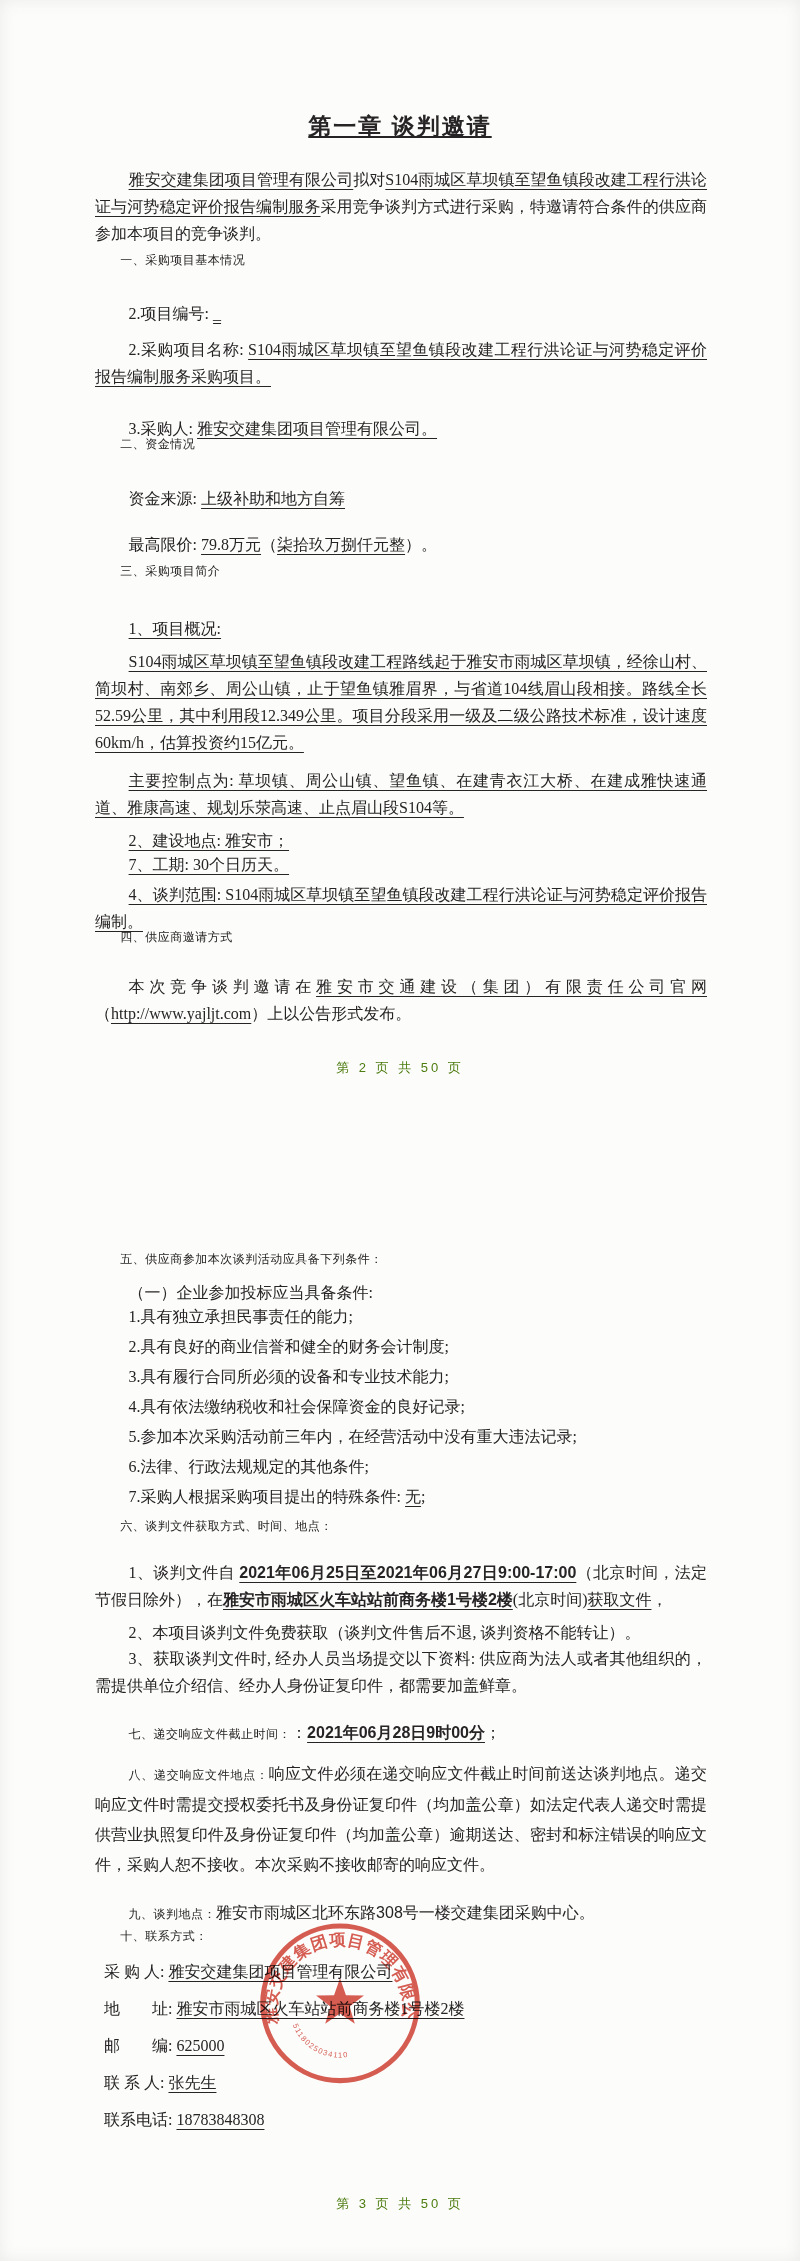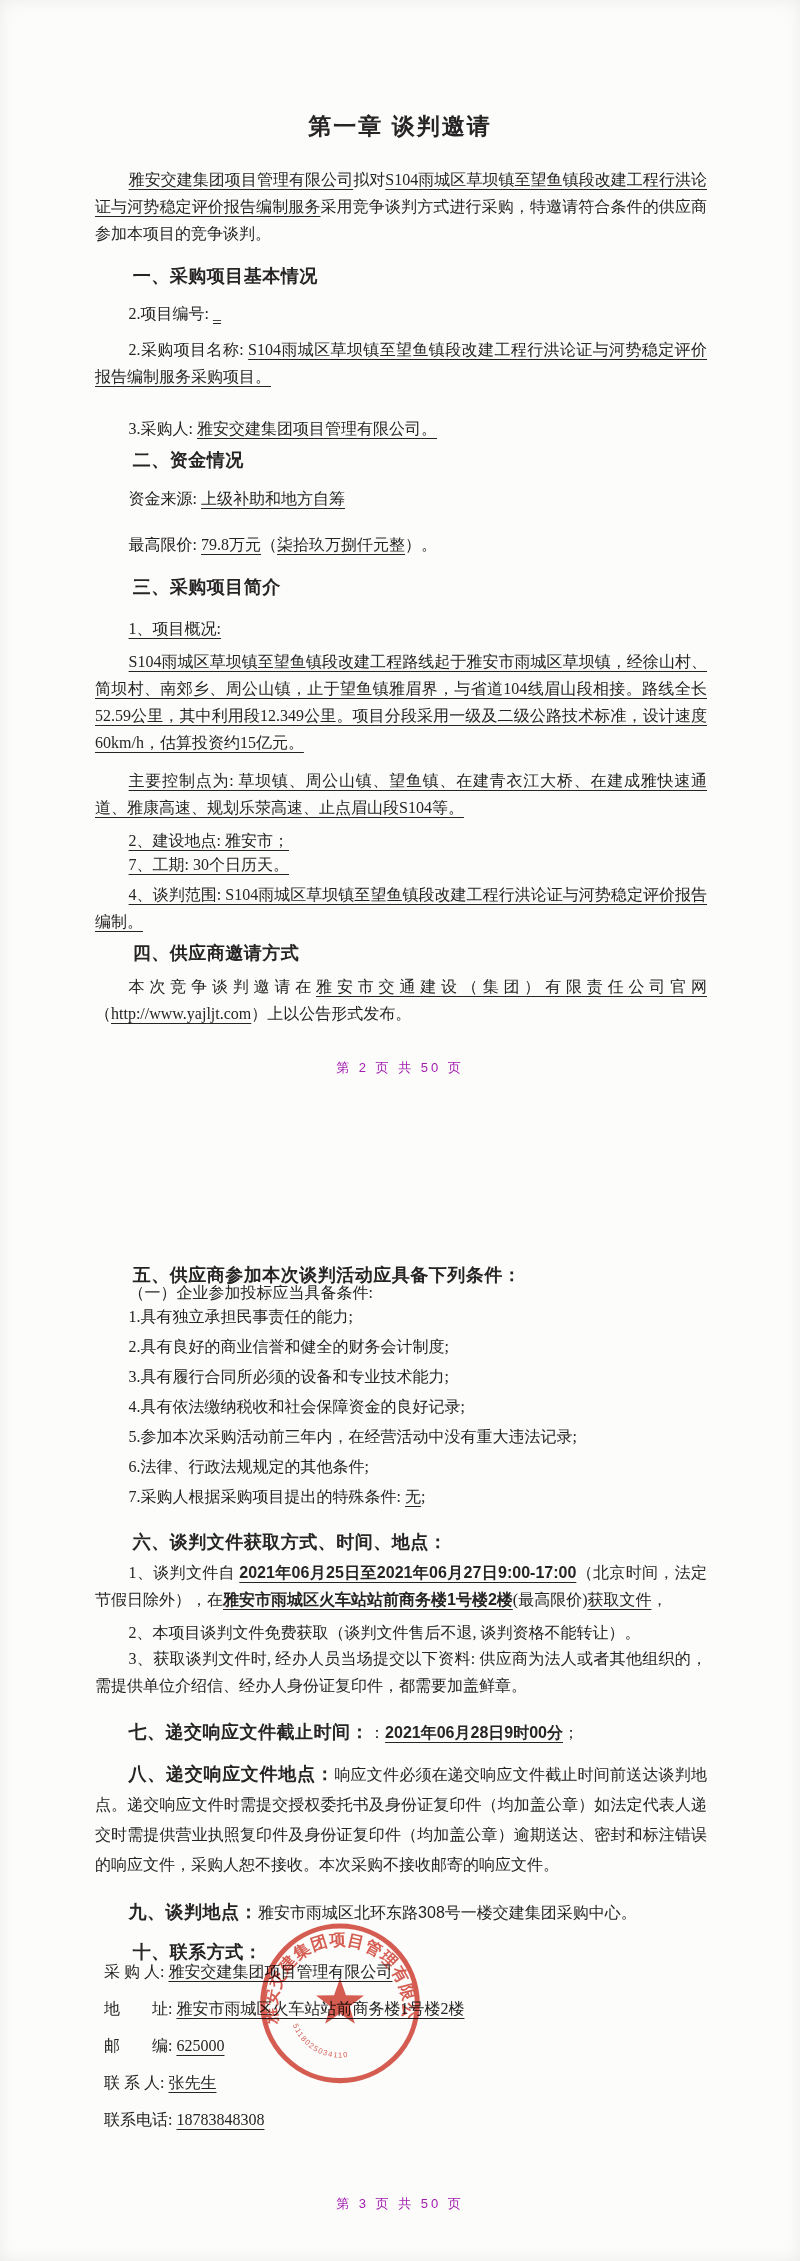--- a/index.html
+++ b/index.html
@@ -2,28 +2,28 @@
 <html><head>
 <meta charset="utf-8">
 <style>
   html,body{margin:0;padding:0;}
   body{width:800px;background:#f1f0ee;font-family:"Liberation Serif","DejaVu Serif",serif;}
   .canvas{position:relative;width:800px;height:2261px;background:#fcfcfb;overflow:hidden;
           box-shadow:inset 0 0 16px rgba(90,85,75,.10);color:#262424;}
   .abs{position:absolute;left:95px;width:612px;font-size:16px;line-height:27px;text-align:justify;}
   .indent{text-indent:2.1em;}
   .title{left:0;width:800px;text-align:center;font-weight:bold;font-size:23px;
-         font-family:"Liberation Sans","DejaVu Sans",sans-serif;letter-spacing:2px;}
-  .h{font-weight:bold;font-size:18px;font-family:"Liberation Sans","DejaVu Sans",sans-serif;letter-spacing:.5px;margin-top:16px;}
+         font-family:"Liberation Sans","DejaVu Sans",sans-serif;letter-spacing:2px;text-decoration:underline;}
+  .h{font-weight:normal;font-size:12px;font-family:"Liberation Sans","DejaVu Sans",sans-serif;letter-spacing:.5px;}
   .b{font-weight:normal;font-family:"Liberation Sans","DejaVu Sans",sans-serif;}
   .u{text-decoration:underline;text-underline-offset:4px;text-decoration-thickness:1px;}
   .bu{font-weight:bold;font-family:"Liberation Sans","DejaVu Sans",sans-serif;
       text-decoration:underline;text-underline-offset:4px;text-decoration-thickness:1px;}
   .line1j{display:block;text-align-last:justify;text-indent:2.1em;}
-  .footer{left:0;width:800px;text-align:center;font-size:13px;color:#a21caf;
+  .footer{left:0;width:800px;text-align:center;font-size:13px;color:#4d7c0f;
           font-family:"Liberation Sans","DejaVu Sans",sans-serif;letter-spacing:3px;}
   .item{margin:0 0 3px 0;text-indent:2.1em;}
   .crow{margin:0 0 10px 0;}
   .seal{position:absolute;left:256px;top:1916px;width:168px;height:168px;opacity:.82;mix-blend-mode:multiply;}
 </style>
 </head>
 <body>
 
 <div class="canvas">
 
@@ -74,21 +74,21 @@
     <p class="item">2.具有良好的商业信誉和健全的财务会计制度;</p>
     <p class="item">3.具有履行合同所必须的设备和专业技术能力;</p>
     <p class="item">4.具有依法缴纳税收和社会保障资金的良好记录;</p>
     <p class="item">5.参加本次采购活动前三年内，在经营活动中没有重大违法记录;</p>
     <p class="item">6.法律、行政法规规定的其他条件;</p>
     <p class="item"><span>7.采购人根据采购项目提出的特殊条件: </span><span class="u">无</span><span>;</span></p>
   </div>
 
   <div class="abs h indent" style="top:1513px">六、谈判文件获取方式、时间、地点：</div>
 
-  <p class="abs indent" style="top:1543px"><span>1、谈判文件自 </span><span class="bu">2021年06月25日至2021年06月27日9:00-17:00</span><span>（北京时间，法定节假日除外），在</span><span class="bu">雅安市雨城区火车站站前商务楼1号楼2楼</span><span>(最高限价)</span><span class="u">获取文件</span><span>，</span></p>
+  <p class="abs indent" style="top:1543px"><span>1、谈判文件自 </span><span class="bu">2021年06月25日至2021年06月27日9:00-17:00</span><span>（北京时间，法定节假日除外），在</span><span class="bu">雅安市雨城区火车站站前商务楼1号楼2楼</span><span>(北京时间)</span><span class="u">获取文件</span><span>，</span></p>
 
   <p class="abs indent" style="top:1603px">2、本项目谈判文件免费获取（谈判文件售后不退, 谈判资格不能转让）。</p>
 
   <p class="abs indent" style="top:1629px">3、获取谈判文件时, 经办人员当场提交以下资料: 供应商为法人或者其他组织的，需提供单位介绍信、经办人身份证复印件，都需要加盖鲜章。</p>
 
   <p class="abs indent" style="top:1703px"><span class="h">七、递交响应文件截止时间：</span><span>：</span><span class="bu">2021年06月28日9时00分</span><span>；</span></p>
 
   <p class="abs indent" style="top:1743px;line-height:30px"><span class="h">八、递交响应文件地点：</span><span>响应文件必须在递交响应文件截止时间前送达谈判地点。递交响应文件时需提交授权委托书及身份证复印件（均加盖公章）如法定代表人递交时需提供营业执照复印件及身份证复印件（均加盖公章）逾期送达、密封和标注错误的响应文件，采购人恕不接收。本次采购不接收邮寄的响应文件。</span></p>
 
   <p class="abs indent" style="top:1883px"><span class="h">九、谈判地点：</span><span class="b">雅安市雨城区北环东路308号一楼交建集团采购中心。</span></p>

